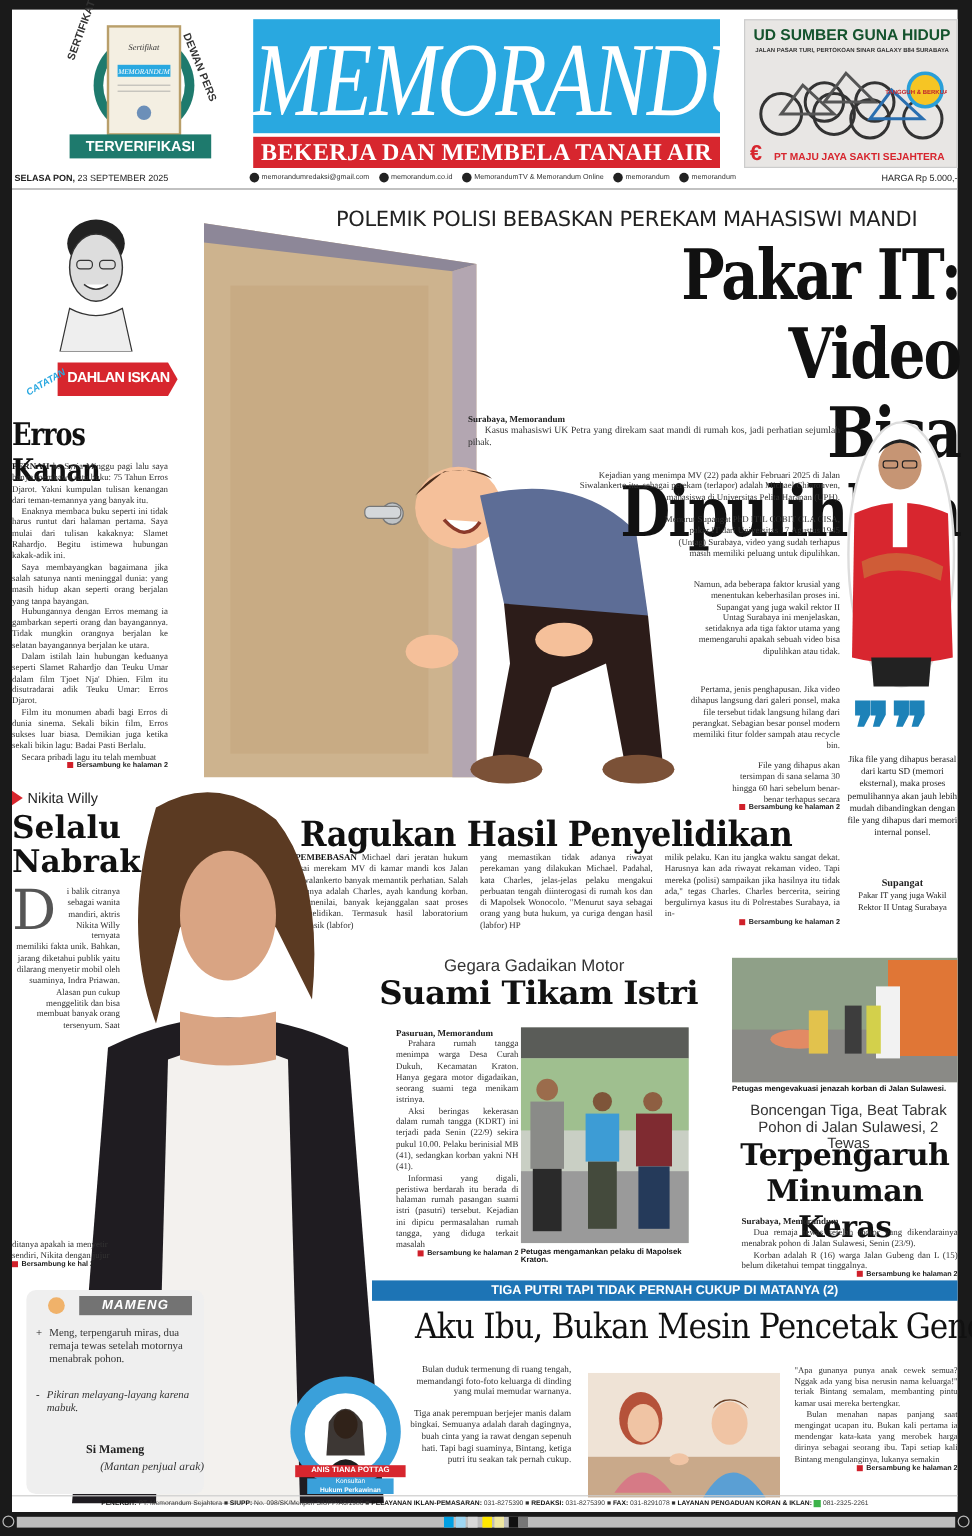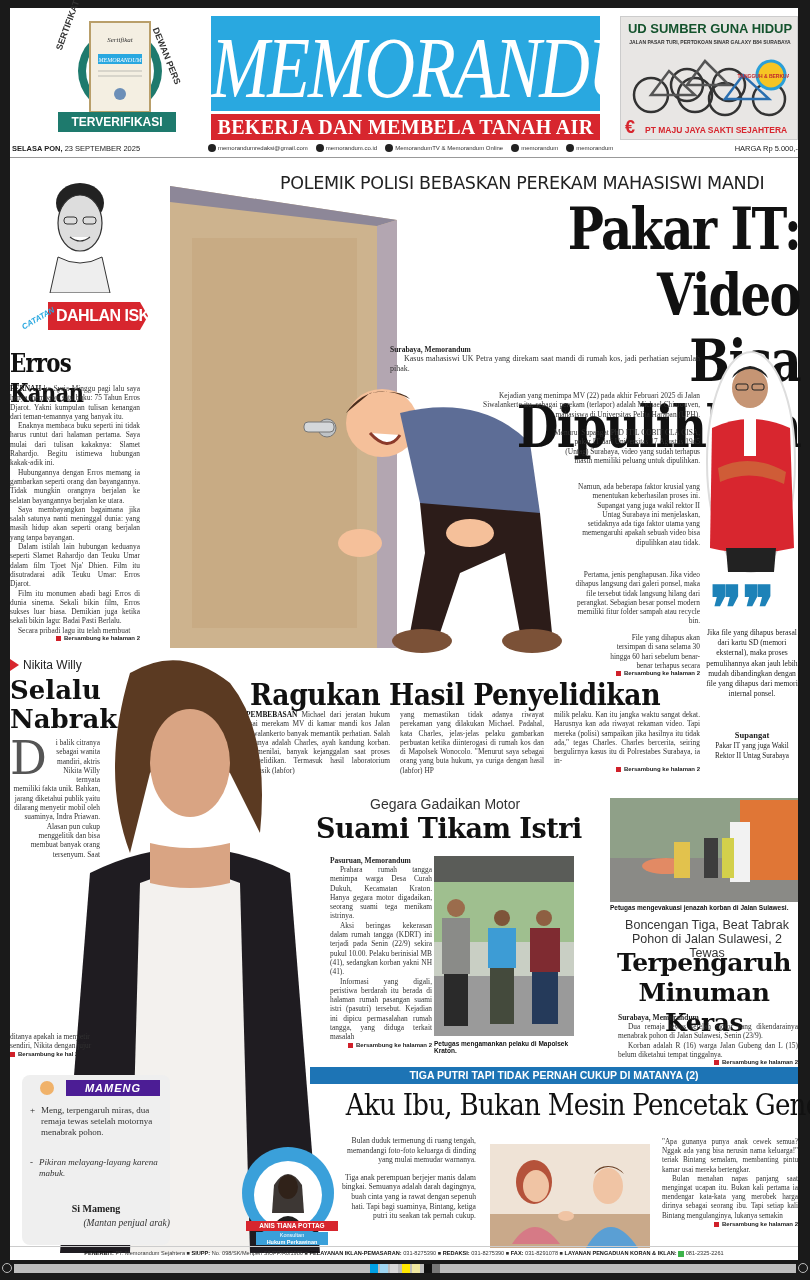--- a/index.html
+++ b/index.html
@@ -116,28 +116,28 @@
     <ellipse cx="40" cy="50" rx="22" ry="28" fill="#ddd" stroke="#333" stroke-width="1.2"></ellipse>
     <rect x="24" y="44" width="13" height="7" rx="3" fill="none" stroke="#333"></rect>
     <rect x="43" y="44" width="13" height="7" rx="3" fill="none" stroke="#333"></rect>
     <path d="M30 64 Q40 72 50 64" stroke="#333" fill="#fff" stroke-width="1.2"></path>
     <path d="M10 120 L18 84 Q40 96 62 84 L70 120 Z" fill="#eee" stroke="#333"></path>
   </svg>
   <svg class="abs" style="left:10px;top:290px" width="130" height="36" viewBox="0 0 130 36">
     <polygon points="28,4 120,4 128,18 120,32 28,32" fill="#d7262e"></polygon>
   </svg>
   <div class="abs sans" style="left:10px;top:306px;font-size:8px;font-weight:bold;font-style:italic;color:#29a8e0;transform:rotate(-30deg)">CATATAN</div>
-  <div class="abs sans" style="left:46px;top:299px;font-size:16px;font-weight:bold;color:#fff;letter-spacing:-0.5px">DAHLAN ISKAN</div>
+  <div class="abs sans" style="left:46px;top:299px;font-size:12px;font-weight:bold;color:#fff;letter-spacing:-0.5px">DAHLAN ISKAN</div>
 
   <div class="abs erros">Erros Kanan</div>
   <div class="abs" style="left:0;top:376px;width:130px">
     <p class="body"><span class="lead">PERNAH</span> <span>ke Syria Minggu pagi lalu saya hanya membawa satu buku: 75 Tahun Erros Djarot. Yakni kumpulan tulisan kenangan dari teman-temannya yang banyak itu.</span></p>
     <p class="body" style="text-indent:8px">Enaknya membaca buku seperti ini tidak harus runtut dari halaman pertama. Saya mulai dari tulisan kakaknya: Slamet Rahardjo. Begitu istimewa hubungan kakak-adik ini.</p>
+    <p class="body" style="text-indent:8px">Saya membayangkan bagaimana jika salah satunya nanti meninggal dunia: yang masih hidup akan seperti orang berjalan yang tanpa bayangan.</p>
     <p class="body" style="text-indent:8px">Hubungannya dengan Erros memang ia gambarkan seperti orang dan bayangannya. Tidak mungkin orangnya berjalan ke selatan bayangannya berjalan ke utara.</p>
-    <p class="body" style="text-indent:8px">Saya membayangkan bagaimana jika salah satunya nanti meninggal dunia: yang masih hidup akan seperti orang berjalan yang tanpa bayangan.</p>
     <p class="body" style="text-indent:8px">Dalam istilah lain hubungan keduanya seperti Slamet Rahardjo dan Teuku Umar dalam film Tjoet Nja' Dhien. Film itu disutradarai adik Teuku Umar: Erros Djarot.</p>
     <p class="body" style="text-indent:8px">Film itu monumen abadi bagi Erros di dunia sinema. Sekali bikin film, Erros sukses luar biasa. Demikian juga ketika sekali bikin lagu: Badai Pasti Berlalu.</p>
     <p class="body" style="text-indent:8px">Secara pribadi lagu itu telah membuat</p>
     <div class="cont" style="text-align:right">Bersambung ke halaman 2</div>
   </div>
 
   <svg class="abs" style="left:152px;top:170px" width="250" height="470" viewBox="0 0 250 470">
     <polygon points="8,8 235,42 235,470 8,470" fill="#cdb38e"></polygon>
     <polygon points="8,8 235,42 215,48 8,24" fill="#8d8798"></polygon>
     <polygon points="215,48 235,42 235,470 215,470" fill="#b3a6b1"></polygon>
@@ -200,21 +200,21 @@
   <div class="abs quote-mark">❞❞</div>
   <div class="abs quote-text">Jika file yang dihapus berasal dari kartu SD (memori eksternal), maka proses pemulihannya akan jauh lebih mudah dibandingkan dengan file yang dihapus dari memori internal ponsel.</div>
   <div class="abs quote-name">Supangat</div>
   <div class="abs quote-role">Pakar IT yang juga Wakil Rektor II Untag Surabaya</div>
 
   <div class="abs h2" style="left:240px;top:670px;font-size:29px;letter-spacing:-0.5px;white-space:nowrap;transform:scaleX(0.92);transform-origin:left">Ragukan Hasil Penyelidikan</div>
   <div class="abs" style="left:236px;top:702px;width:144px">
     <p class="body"><span class="lead">PEMBEBASAN</span> <span>Michael dari jeratan hukum usai merekam MV di kamar mandi kos Jalan Siwalankerto banyak memantik perhatian. Salah satunya adalah Charles, ayah kandung korban. Ia menilai, banyak kejanggalan saat proses penyelidikan. Termasuk hasil laboratorium forensik (labfor)</span></p>
   </div>
   <div class="abs" style="left:390px;top:702px;width:144px">
-    <p class="body">yang memastikan tidak adanya riwayat perekaman yang dilakukan Michael. Padahal, kata Charles, jelas-jelas pelaku gambarkan perbuatan ketika diinterogasi di rumah kos dan di Mapolsek Wonocolo. "Menurut saya sebagai orang yang buta hukum, ya curiga dengan hasil (labfor) HP</p>
+    <p class="body">yang memastikan tidak adanya riwayat perekaman yang dilakukan Michael. Padahal, kata Charles, jelas-jelas pelaku mengakui perbuatan tengah diinterogasi di rumah kos dan di Mapolsek Wonocolo. "Menurut saya sebagai orang yang buta hukum, ya curiga dengan hasil (labfor) HP</p>
   </div>
   <div class="abs" style="left:544px;top:702px;width:146px">
     <p class="body">milik pelaku. Kan itu jangka waktu sangat dekat. Harusnya kan ada riwayat rekaman video. Tapi mereka (polisi) sampaikan jika hasilnya itu tidak ada," tegas Charles. Charles bercerita, seiring bergulirnya kasus itu di Polrestabes Surabaya, ia in-</p>
     <div class="cont" style="text-align:right">Bersambung ke halaman 2</div>
   </div>
 
   <svg class="abs" style="left:20px;top:645px" width="300" height="600" viewBox="0 0 300 600">
     <path d="M100 20 Q150 -10 200 30 Q240 80 230 180 L200 120 Q150 90 120 120 L100 200 Q70 120 100 20 Z" fill="#5b3a22"></path>
     <ellipse cx="160" cy="110" rx="40" ry="54" fill="#d9a483"></ellipse>
     <path d="M60 220 Q160 170 260 220 L290 600 L30 600 Z" fill="#1f1c21"></path>
@@ -282,21 +282,21 @@
   </div>
   <div class="abs" style="left:608px;top:1005px;width:180px">
     <div class="dateline">Surabaya, Memorandum</div>
     <p class="body" style="text-indent:10px">Dua remaja tewas setelah motor yang dikendarainya menabrak pohon di Jalan Sulawesi, Senin (23/9).</p>
     <p class="body" style="text-indent:10px">Korban adalah R (16) warga Jalan Gubeng dan L (15) belum diketahui tempat tinggalnya.</p>
     <div class="cont" style="text-align:right">Bersambung ke halaman 2</div>
   </div>
 
   <div class="abs" style="left:12px;top:1067px;width:148px;height:170px;background:#efefef;border-radius:8px">
     <div class="abs" style="left:18px;top:6px;width:14px;height:14px;border-radius:50%;background:#f0b26a"></div>
-    <div class="abs sans" style="left:44px;top:5px;width:94px;height:16px;background:#4c1d95;color:#fff;font-weight:bold;font-style:italic;font-size:11px;text-align:center;line-height:16px;letter-spacing:1px">MAMENG</div>
+    <div class="abs sans" style="left:44px;top:5px;width:94px;height:16px;background:#737373;color:#fff;font-weight:bold;font-style:italic;font-size:11px;text-align:center;line-height:16px;letter-spacing:1px">MAMENG</div>
     <div class="abs" style="left:8px;top:30px;width:136px;display:flex;gap:6px">
       <span style="font-size:9px">+</span>
       <span style="font-size:9px;line-height:11px;color:#333">Meng, terpengaruh miras, dua remaja tewas setelah motornya menabrak pohon.</span>
     </div>
     <div class="abs" style="left:8px;top:82px;width:136px;display:flex;gap:6px">
       <span style="font-size:9px">-</span>
       <span style="font-size:9px;line-height:11px;color:#333;font-style:italic">Pikiran melayang-layang karena mabuk.</span>
     </div>
     <div class="abs" style="left:0;top:128px;width:148px;text-align:center;font-weight:bold;font-size:10px">Si Mameng</div>
     <div class="abs" style="left:0;top:143px;width:148px;text-align:right;font-style:italic;font-size:9.5px;color:#333">(Mantan penjual arak)</div>

